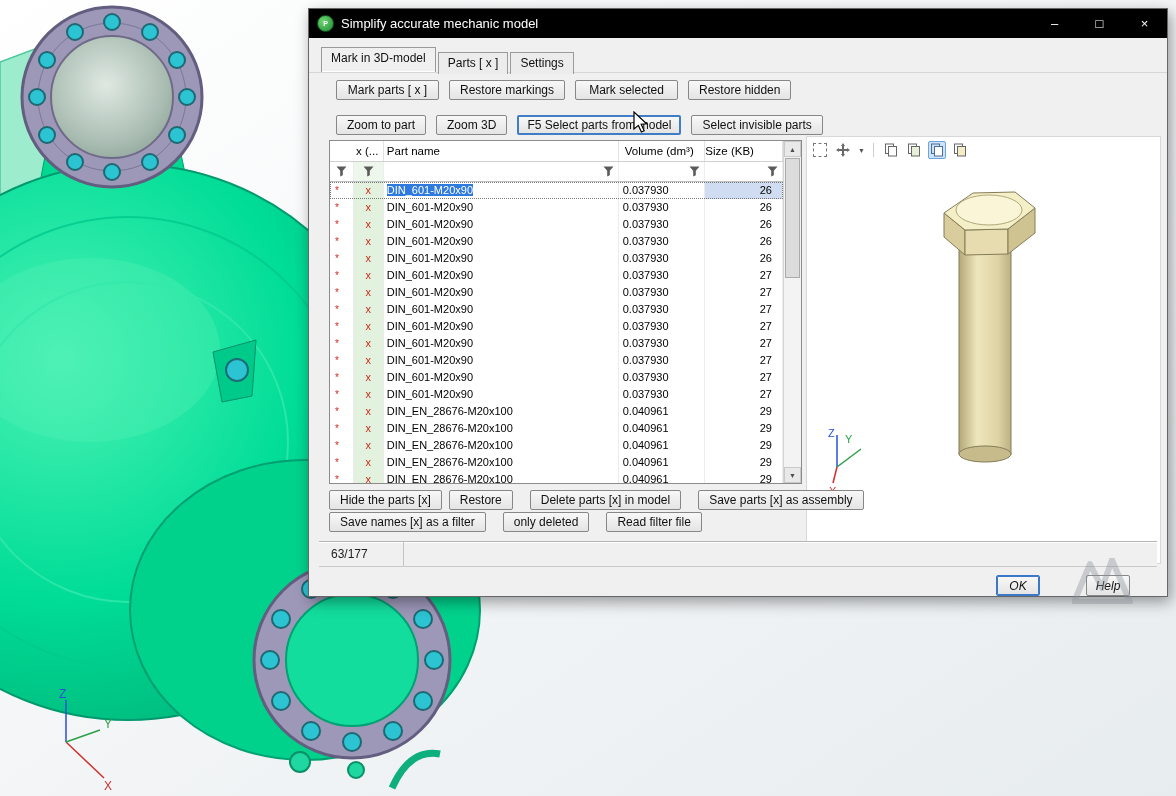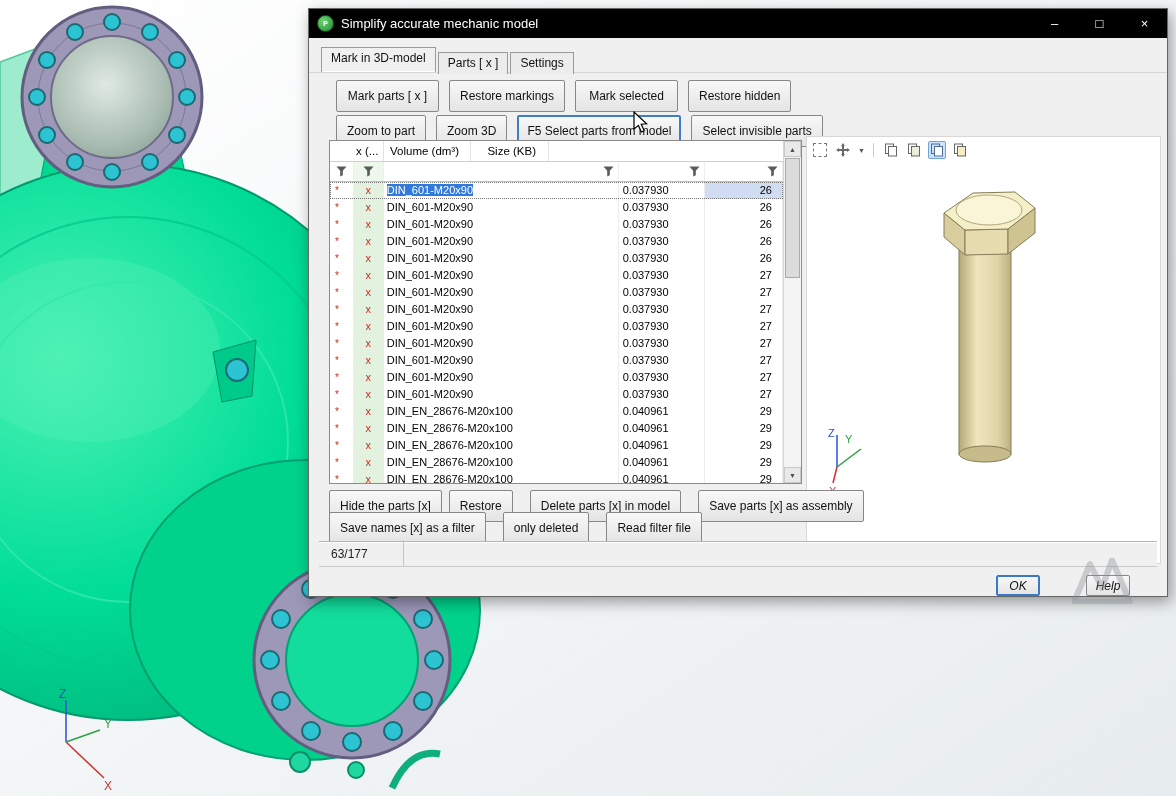--- a/index.html
+++ b/index.html
@@ -20,21 +20,21 @@
   .winbtn{width:45px;height:29px;display:flex;align-items:center;justify-content:center;
     font-size:13px;cursor:default;}
 
   .tabs{position:absolute;left:12px;top:40px;height:23px;display:flex;align-items:flex-end;z-index:3;}
   .tab{font-size:12px;padding:3px 9px 4px;border:1px solid #9a9a9a;border-bottom:none;
     background:#ececec;position:relative;top:2px;margin-right:2px;color:#111;}
   .tab.active{background:#f0f0f0;top:0;padding-bottom:7px;z-index:2;box-shadow:0 -1px 0 #fff inset;}
   .tabline{position:absolute;left:0;top:63px;right:0;border-top:1px solid #d6d6d6;}
 
   .btn{font-size:12px;color:#111;background:linear-gradient(#f8f8f8,#e4e4e4);
-    border:1px solid #878787;border-radius:2px;height:32px;box-sizing:border-box;
+    border:1px solid #878787;border-radius:2px;height:20px;box-sizing:border-box;
     display:inline-flex;align-items:center;justify-content:center;padding:0 10px;white-space:nowrap;}
   .btnrow{position:absolute;display:flex;gap:10px;}
   .row1{left:27px;top:71px;}
   .row2{left:27px;top:106px;}
   .row1 .btn{min-width:103px;}
   .btn.focused{border:2px solid #3f7ec4;padding:0 8px;}
 
   
   .tablewrap{position:absolute;left:20px;top:131px;width:473px;height:344px;
     background:#fff;border:1px solid #8b8b8b;box-sizing:border-box;display:flex;}
@@ -50,21 +50,21 @@
   .td{box-sizing:border-box;line-height:17px;border-right:1px solid #ececec;
     white-space:nowrap;overflow:hidden;}
   .c-mark{width:24px;padding-left:5px;color:#cf2b1e;font-size:10px;}
   .c-x{width:30px;background:#e3f2df;color:#c62f21;text-align:center;}
   .c-name{width:236px;padding-left:3px;}
   .c-vol{width:87px;padding-left:4px;}
   .c-size{width:78px;text-align:right;padding-right:10px;}
   .h-x{width:54px;padding-left:26px;}
   .h-name{width:236px;padding-left:3px;}
   .h-vol{width:87px;padding-left:6px;}
-  .h-size{width:78px;text-align:right;padding-right:12px;}
+  .h-size{width:78px;padding-right:12px;}
   .f-mark{width:24px;justify-content:center;}
   .f-x{width:30px;justify-content:center;background:#eef7ec;}
   .f-name{width:236px;justify-content:flex-end;padding-right:4px;}
   .f-vol{width:87px;justify-content:flex-end;padding-right:4px;}
   .f-size{width:78px;justify-content:flex-end;padding-right:4px;}
   .tr.selected{outline:1px dotted #777;outline-offset:-1px;}
   .tr.selected .c-name span{background:#2f7adf;color:#fff;}
   .tr.selected .c-size{background:#cfdcf2;}
   .vscroll{width:17px;background:#f3f3f3;border-left:1px solid #d5d5d5;position:relative;}
   .sarrow{height:16px;display:flex;align-items:center;justify-content:center;font-size:7px;
@@ -209,20 +209,21 @@
       <button class="btn">Zoom to part</button>
       <button class="btn">Zoom 3D</button>
       <button class="btn focused">F5 Select parts from model</button>
       <button class="btn">Select invisible parts</button>
     </div>
 
     <div class="tablewrap">
       <div class="tmain">
         <div class="thead">
           <div class="th h-x">x (...</div>
+          <div class="th h-name">Part name</div>
           <div class="th h-vol">Volume (dm³)</div>
           <div class="th h-size">Size (KB)</div>
         </div>
         <div class="tfilter">
           <div class="fc f-mark">
               <span><svg width="11" height="11" viewBox="0 0 11 11">
                   <path d="M0.5 0.5 H10.5 L6.8 4.8 V9.2 L4.2 10.4 V4.8 Z" fill="#5a5a5a"></path>
                 </svg></span>
             </div>
           <div class="fc f-x">

